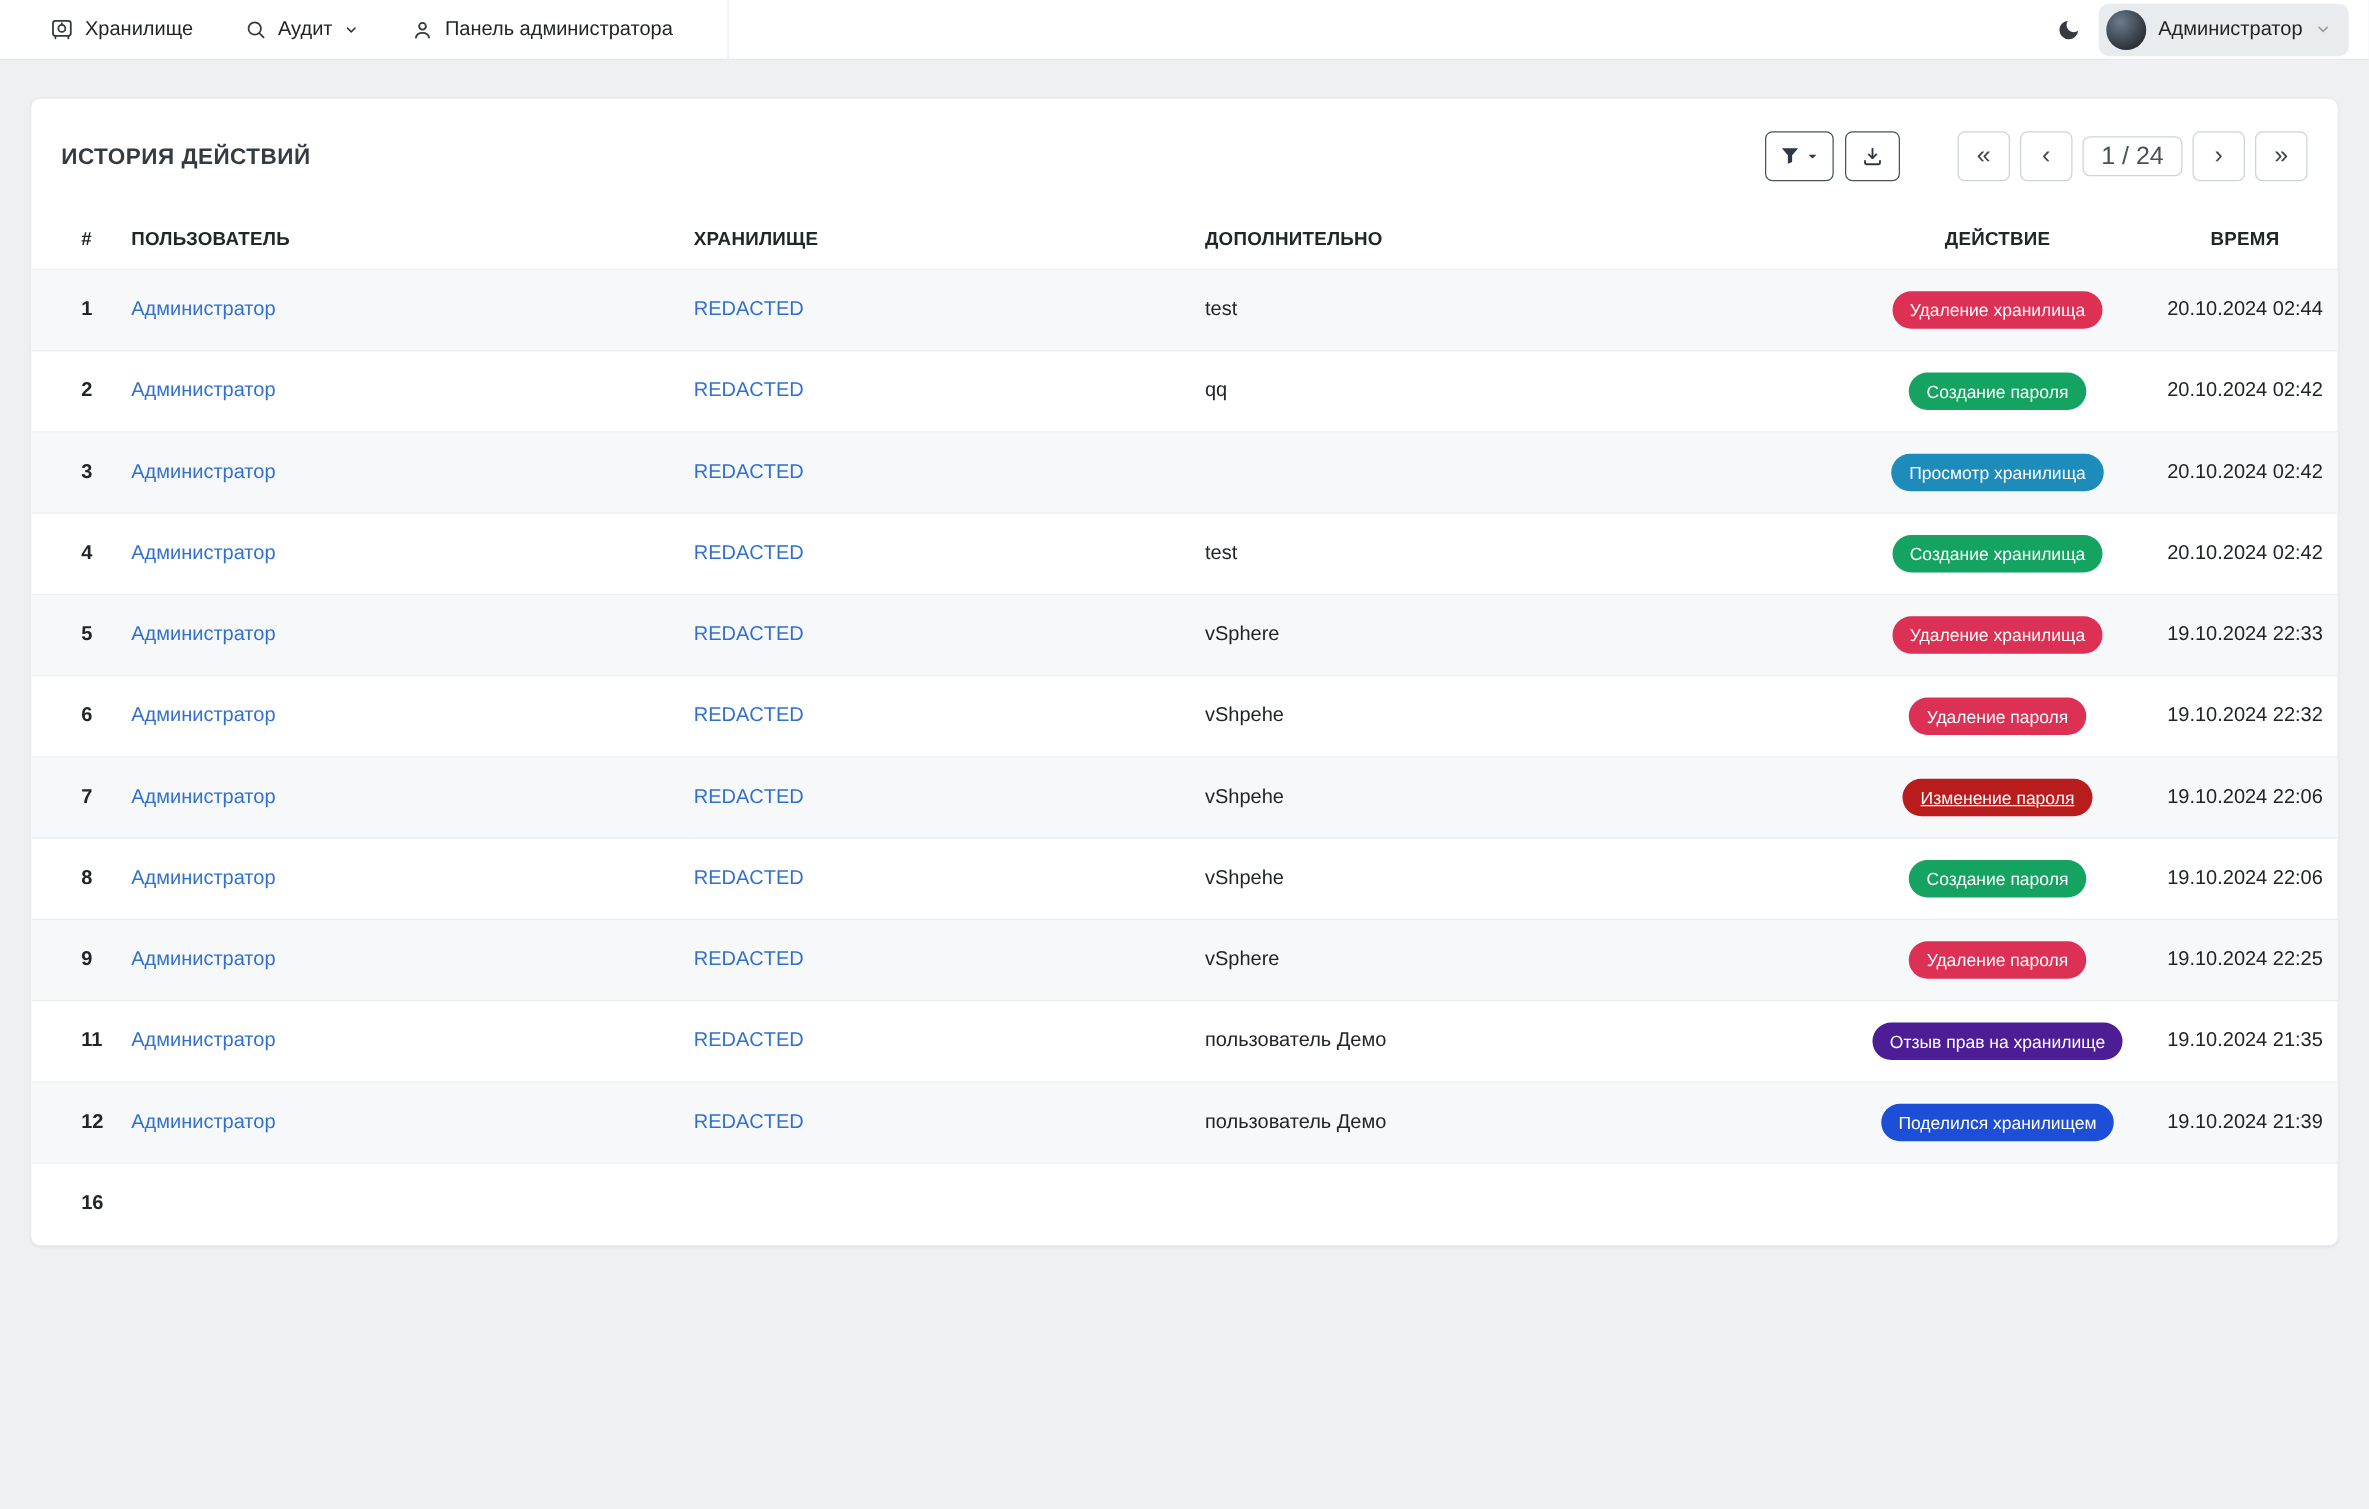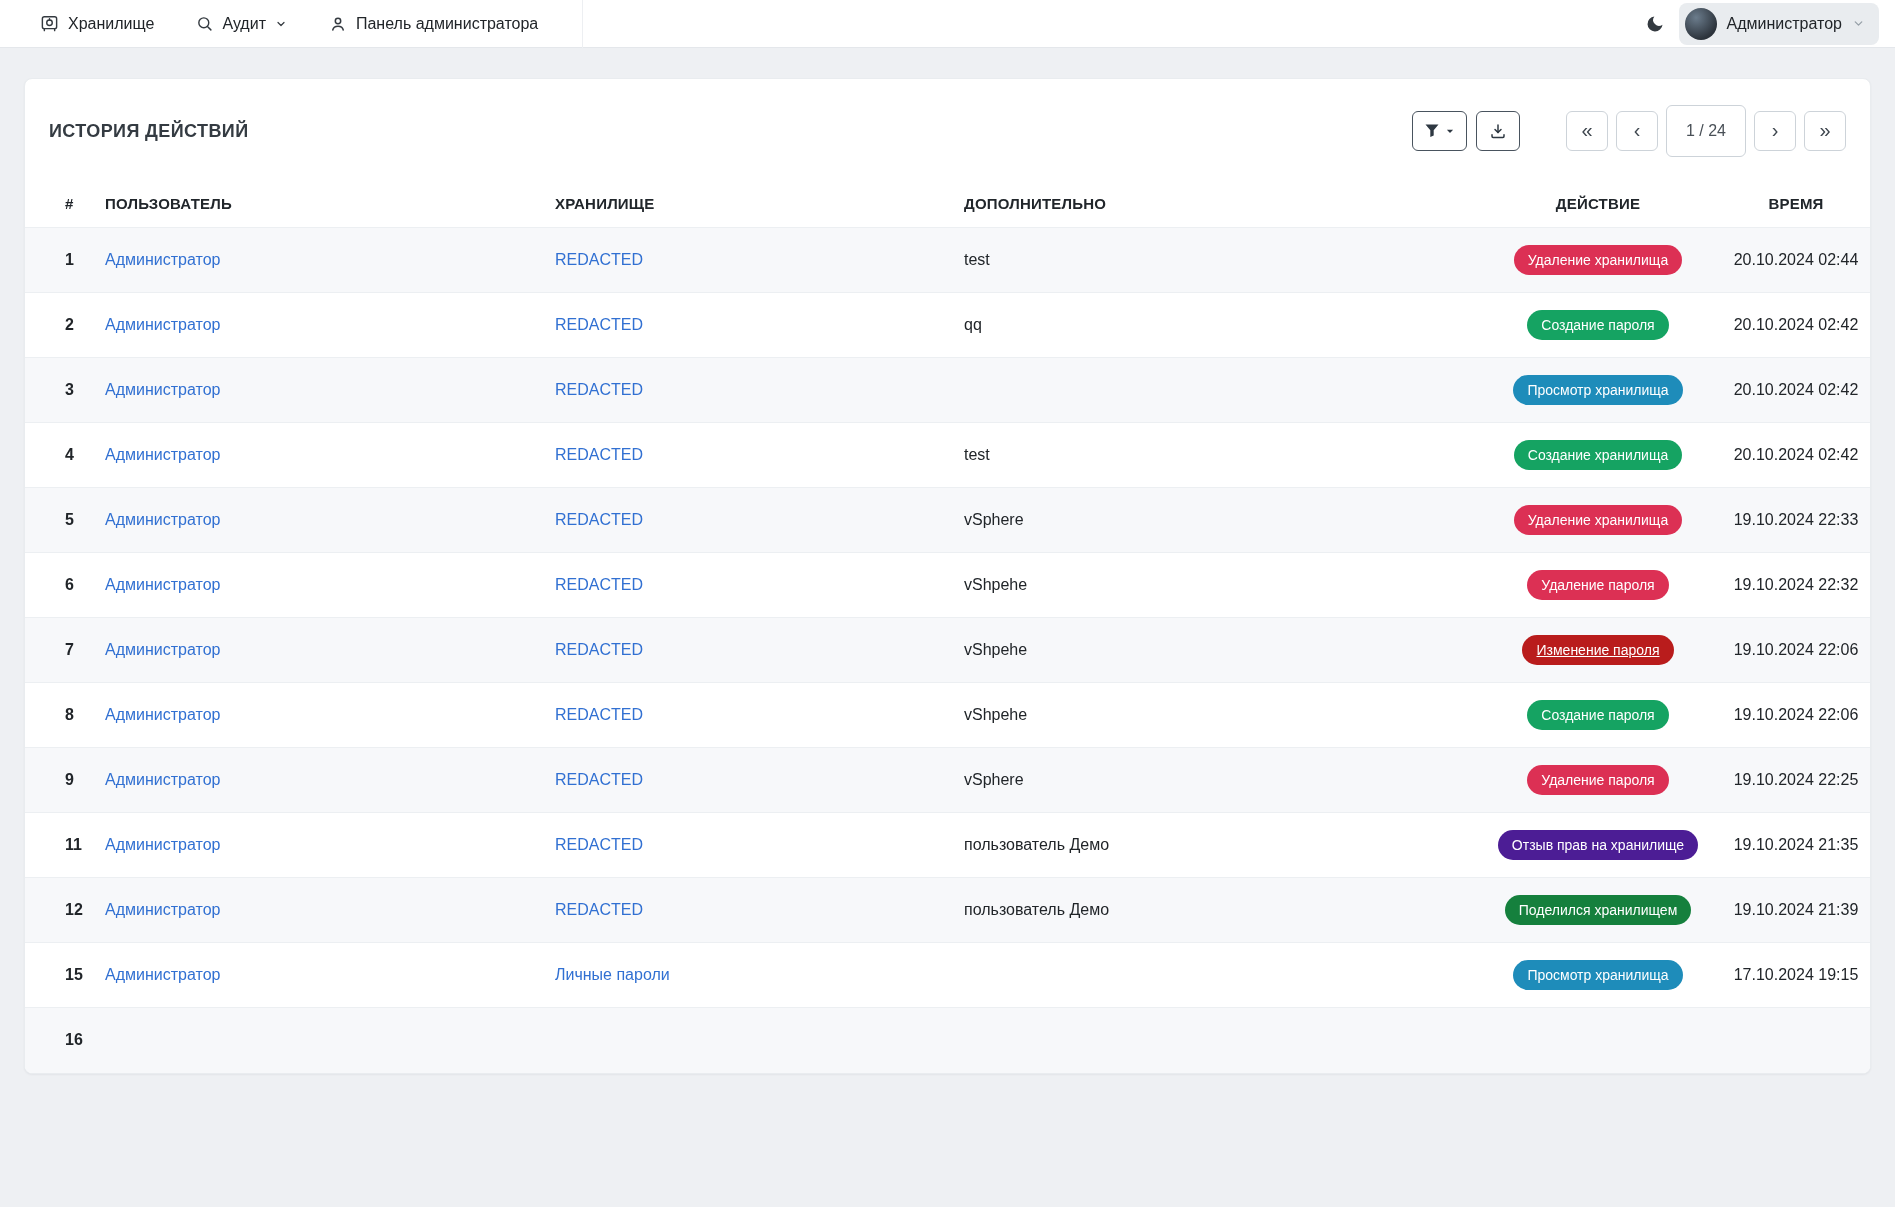--- a/index.html
+++ b/index.html
@@ -59,24 +59,24 @@
   .btn-filter { padding:0 11px; margin-right:9px; }
   .btn-export { width:44px; margin-right:46px; }
   .pagination { display:flex; align-items:center; gap:8px; }
   .page-btn {
     width:42px; height:40px; border:1px solid #cdd3d9; border-radius:6px;
     background:#fff; font-size:20px; line-height:1; color:#3e464e;
     display:flex; align-items:center; justify-content:center; cursor:pointer;
     font-family:inherit; padding-bottom:3px;
   }
   .page-indicator {
-    height:52px; min-width:80px; padding:0 12px;
+    height:32px; min-width:80px; padding:0 12px;
     border:1px solid #cdd3d9; border-radius:6px;
     display:flex; align-items:center; justify-content:center;
-    font-size:16px; color:#495057;
+    font-size:20px; color:#495057;
   }
 
   
   table { width:100%; border-collapse:collapse; table-layout:fixed; }
   thead th {
     font-size:15px; font-weight:700; text-align:left;
     padding:12px 0 15px; color:#21262b; letter-spacing:.2px;
   }
   tbody td { height:65px; font-size:16px; border-top:1px solid #eceff2; padding:0; vertical-align:middle; }
   tbody tr:nth-child(odd) { background:#f7f8fa; }
@@ -295,34 +295,26 @@
         <td>пользователь Демо</td>
         <td class="center-col"><span class="badge" style="background: #4c1d95;">Отзыв прав на хранилище</span></td>
         <td class="center-col time-cell">19.10.2024 21:35</td>
       </tr>
 
       <tr>
         <td class="pad-first num-cell">12</td>
         <td><a class="cell-link">Администратор</a></td>
         <td><a class="cell-link">REDACTED</a></td>
         <td>пользователь Демо</td>
-        <td class="center-col"><span class="badge" style="background: #15803d;">Поделился хранилищем</span></td>
+        <td class="center-col"><span class="badge" style="background: #1d4ed8;">Поделился хранилищем</span></td>
         <td class="center-col time-cell">19.10.2024 21:39</td>
       </tr>
 
 
 
-      <tr>
-        <td class="pad-first num-cell">15</td>
-        <td><a class="cell-link">Администратор</a></td>
-        <td><a class="cell-link">Личные пароли</a></td>
-        <td></td>
-        <td class="center-col"><span class="badge" style="background: rgb(30, 140, 186);">Просмотр хранилища</span></td>
-        <td class="center-col time-cell">17.10.2024 19:15</td>
-      </tr>
 
       <tr>
         <td class="pad-first num-cell">16</td>
         <td><a class="cell-link"></a></td>
         <td><a class="cell-link"></a></td>
         <td></td>
         <td class="center-col"></td>
         <td class="center-col time-cell"></td>
       </tr>
     </tbody>

